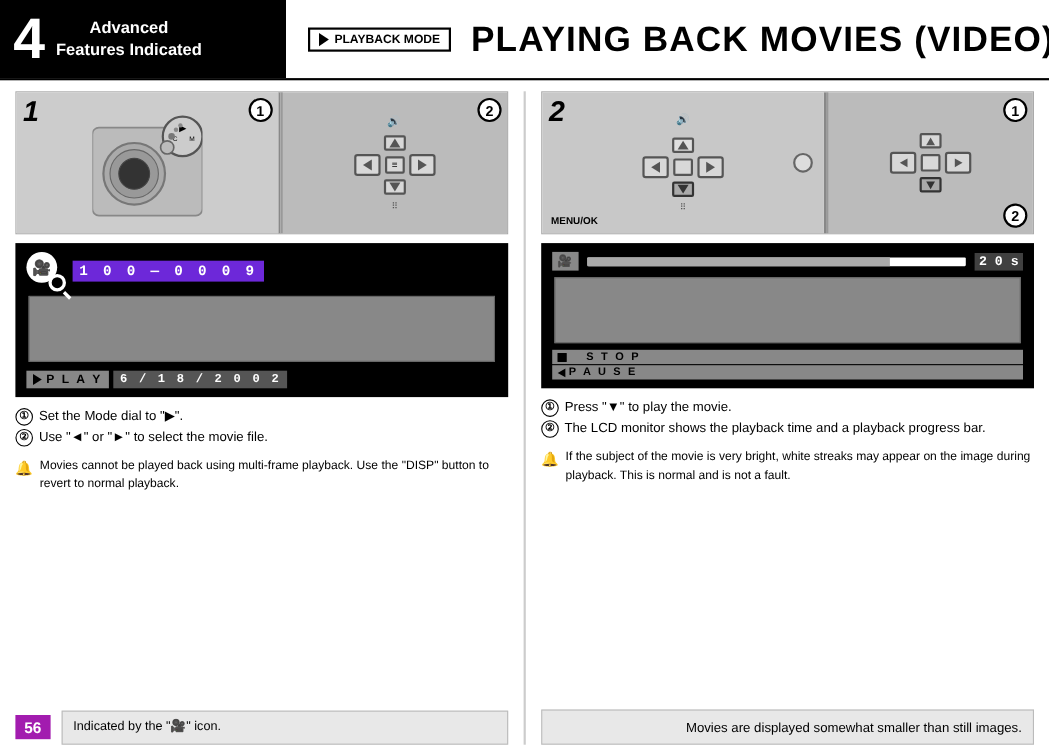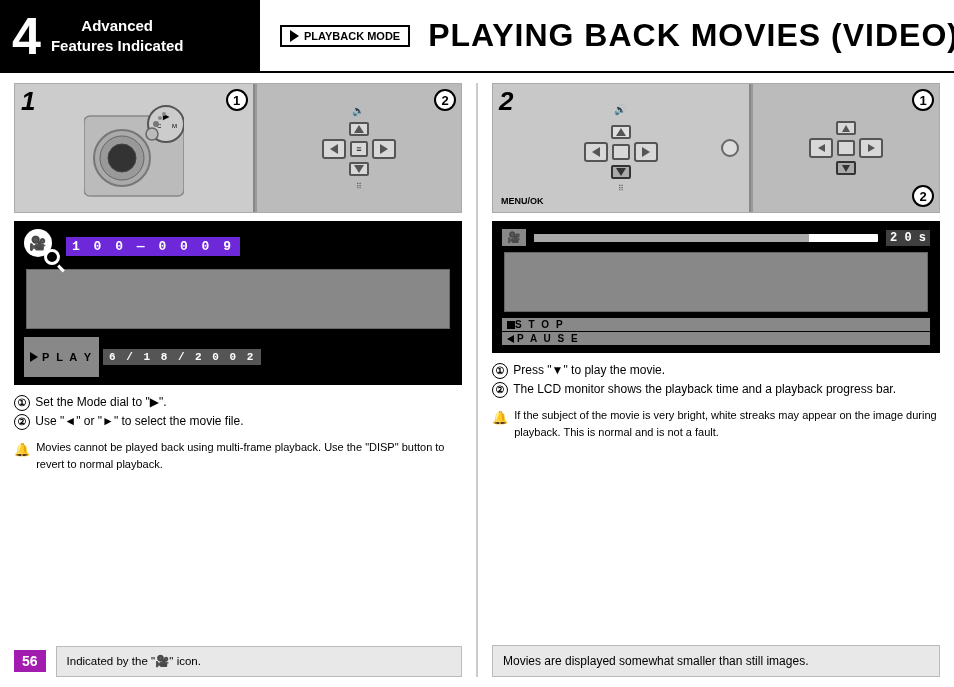--- a/index.html
+++ b/index.html
@@ -164,21 +164,21 @@
     .lcd-bottom-bar {
       display: flex;
       align-items: center;
       gap: 4px;
       margin-top: 2px;
     }
 
     .play-indicator {
       background: #888;
       color: #000;
-      padding: 14px 6px;
+      padding: 2px 6px;
       font-size: 11px;
       font-weight: bold;
       letter-spacing: 2px;
       display: flex;
       align-items: center;
       gap: 4px;
     }
     .play-tri {
       width: 0;
       height: 0;
@@ -231,21 +231,21 @@
     }
     .stop-btn-label {
       background: #888;
       color: #000;
       padding: 1px 5px;
       font-size: 10px;
       font-weight: bold;
       letter-spacing: 2px;
       display: flex;
       align-items: center;
-      gap: 0;
+      gap: 18px;
     }
     .pause-btn-label {
       background: #888;
       color: #000;
       padding: 1px 5px;
       font-size: 10px;
       font-weight: bold;
       letter-spacing: 2px;
       display: flex;
       align-items: center;
@@ -659,17 +659,17 @@
         <span class="circle-ref">②</span>
         <span>The LCD monitor shows the playback time and a playback progress bar.</span>
       </div>
     </div>
 
     <div class="note">
       <span class="note-icon">🔔</span>
       <span>If the subject of the movie is very bright, white streaks may appear on the image during playback. This is normal and is not a fault.</span>
     </div>
 
-    <div class="info-box" style="margin-top:auto;font-size:12px;">Movies are displayed somewhat smaller than still images.</div>
+    <div class="info-box" style="margin-top:auto;font-size:12px;text-align:right;">Movies are displayed somewhat smaller than still images.</div>
 
   </div>
 
 </div>
 
 </body></html>

